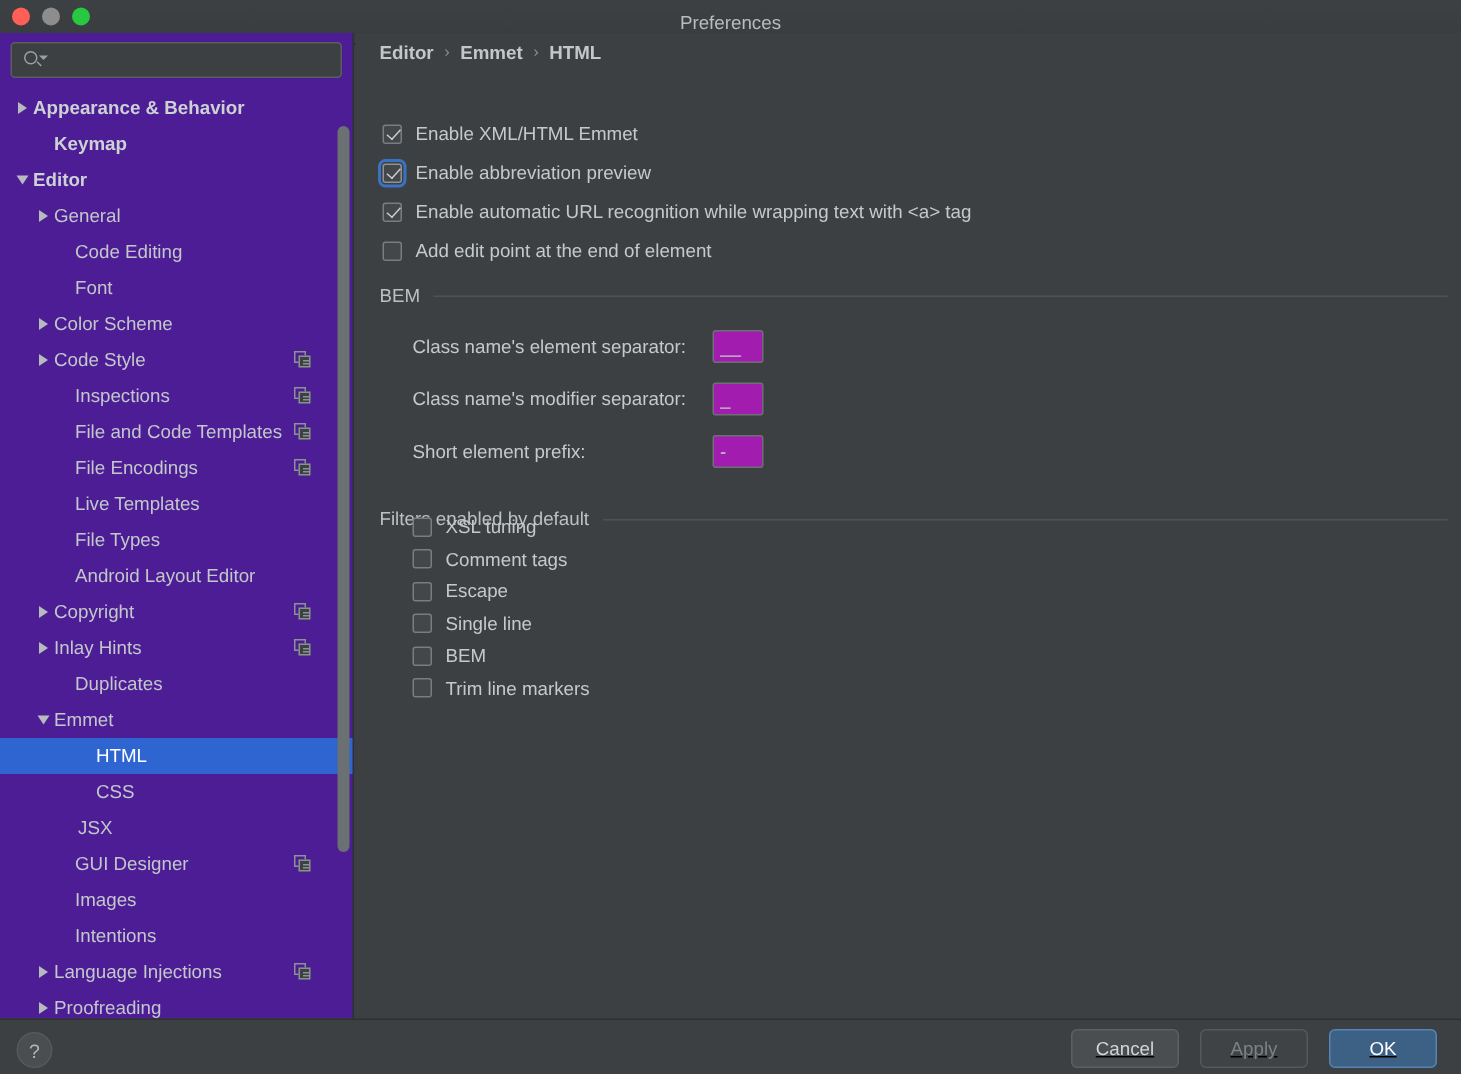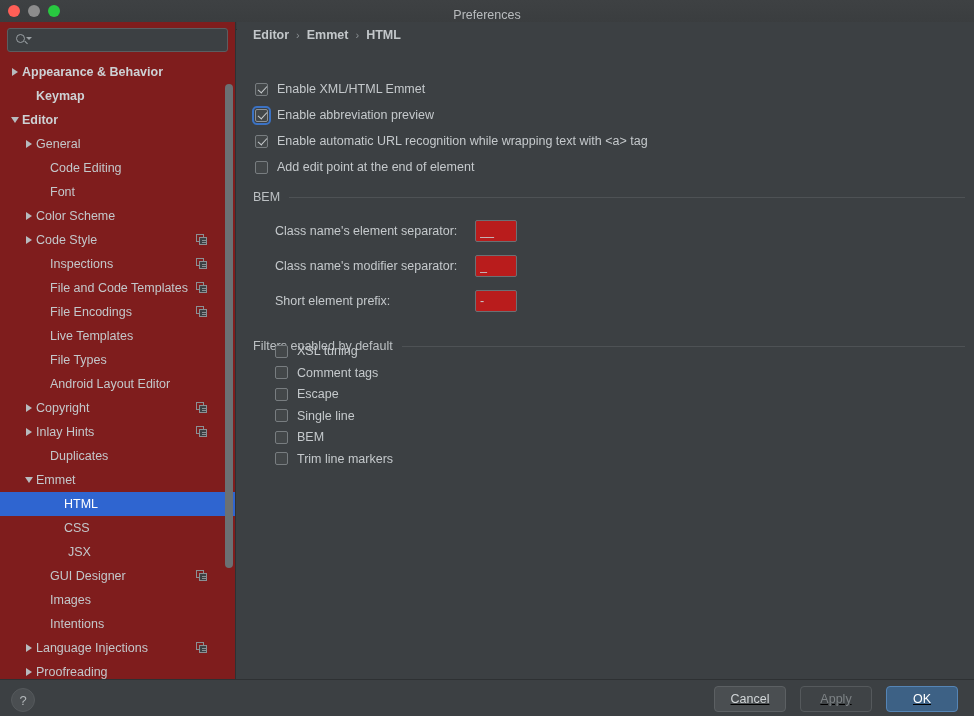--- a/index.html
+++ b/index.html
@@ -37,21 +37,21 @@
   .light.green  { background: #28c840; }
   .title-text {
     width: 100%; text-align: center;
     color: #b9bcbe; font-size: 12.5px;
   }
 
   
   .sidebar {
     position: absolute; left: 0; top: 22px;
     width: 236px; height: 657px;
-    background: #7f1d1d;
+    background: #4c1d95;
     border-right: 1px solid #2e3133;
     overflow: hidden;
   }
   .search-wrap {
     position: absolute; left: 7px; top: 6px;
     width: 221px; height: 24px;
   }
   .search-box {
     width: 100%; height: 100%;
     background: #3c4043;
@@ -202,22 +202,22 @@
 
   .field-row {
     position: absolute;
     display: flex; align-items: center;
   }
   .field-label {
     color: #c5c9cc; font-size: 12.5px;
     width: 200px; text-align: left;
   }
   .text-field {
-    width: 42px; height: 22px;
-    background: #b91c1c;
+    width: 34px; height: 22px;
+    background: #a21caf;
     border: 1px solid #6b7074;
     border-radius: 2px;
     color: #c8ccce;
     font-size: 12.5px;
     font-family: "Liberation Sans", sans-serif;
     padding: 0 4px;
     outline: none;
     line-height: 20px;
   }
 
@@ -406,21 +406,21 @@
           <span class="row-label">Emmet</span>
         </div>
         <div class="tree-row selected" style="padding-left: 50px;">
           <span class="arrow"></span>
           <span class="row-label">HTML</span>
         </div>
         <div class="tree-row" style="padding-left: 50px;">
           <span class="arrow"></span>
           <span class="row-label">CSS</span>
         </div>
-        <div class="tree-row" style="padding-left: 54px;">
+        <div class="tree-row" style="padding-left: 38px;">
           <span class="arrow"></span>
           <span class="row-label">JSX</span>
         </div>
         <div class="tree-row" style="padding-left: 36px; justify-content: center;">
           <span class="arrow"></span>
           <span class="row-label">GUI Designer</span>
           <span class="copy-icon">
             <span class="sq1"></span>
             <span class="sq2"></span>
           </span>

